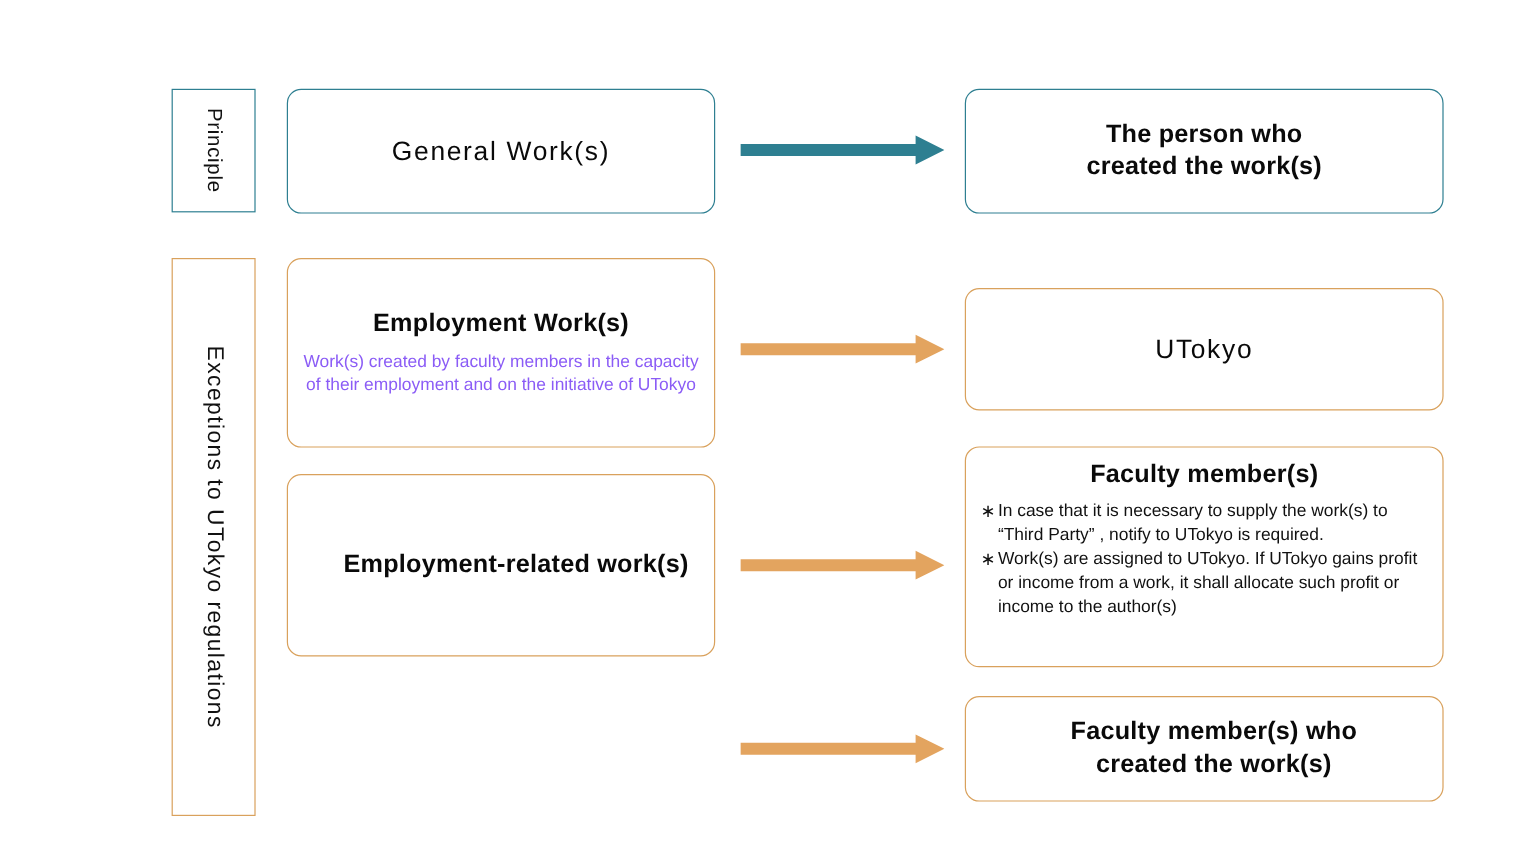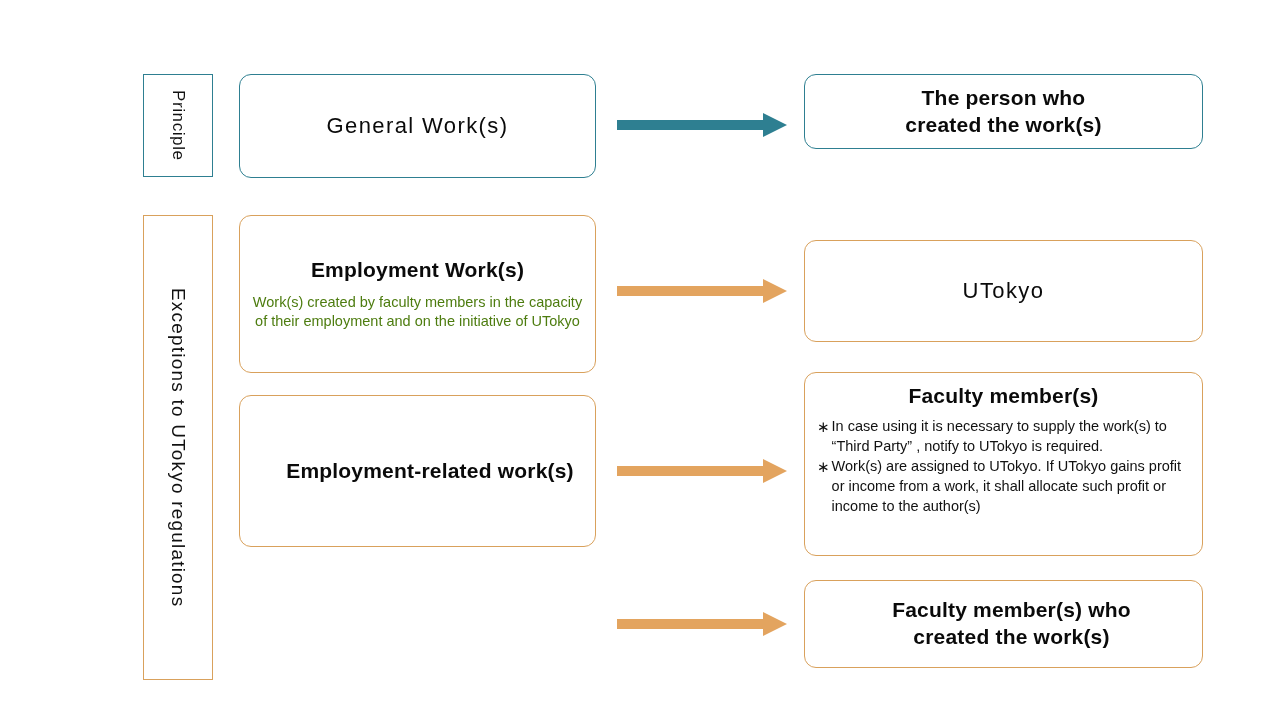--- a/index.html
+++ b/index.html
@@ -86,31 +86,31 @@
   .box-title.light {
     font-weight: 400;
     font-size: 22px;
     letter-spacing: 1.4px;
   }
   .box-desc {
     font-size: 14.5px;
     font-weight: 400;
     line-height: 1.33;
     margin-top: 9px;
-    color: #4d7c0f;
+    color: #8b5cf6;
   }
 
   
   .box-general        { left: 239px; top: 74px;  width: 357px; height: 104px; }
   .box-employment     { left: 239px; top: 215px; width: 357px; height: 158px; }
   .box-emp-related    { left: 239px; top: 395px; width: 357px; height: 152px; padding-left: 37px; }
   .box-others         { left: 239px; top: 568px; width: 357px; height: 112px; }
 
   
-  .box-person         { left: 804px; top: 74px;  width: 399px; height: 75px; }
+  .box-person         { left: 804px; top: 74px;  width: 399px; height: 104px; }
   .box-utokyo         { left: 804px; top: 240px; width: 399px; height: 102px; }
   .box-faculty-detail { left: 804px; top: 372px; width: 399px; height: 184px;
                         justify-content: flex-start; padding-top: 10px; }
   .box-faculty-who    { left: 804px; top: 580px; width: 399px; height: 88px; padding-left: 28px; }
 
   .detail-list {
     margin-top: 7px;
     width: 100%;
     text-align: left;
     font-size: 14.5px;
@@ -192,21 +192,21 @@
     <svg width="170" height="26" viewBox="0 0 170 26" xmlns="http://www.w3.org/2000/svg">
       <path d="M0 8 L146 8 L146 1 L170 13 L146 25 L146 18 L0 18 Z" fill="#E3A45F"></path>
     </svg>
   </div>
 
   <div class="box orange box-faculty-detail">
     <div class="box-title">Faculty member(s)</div>
     <div class="detail-list">
       <div class="detail-item">
         <span class="detail-star">∗</span>
-        <span class="detail-text">In case using it is necessary to supply the work(s) to “Third Party” , notify to UTokyo is required.</span>
+        <span class="detail-text">In case that it is necessary to supply the work(s) to “Third Party” , notify to UTokyo is required.</span>
       </div>
       <div class="detail-item">
         <span class="detail-star">∗</span>
         <span class="detail-text">Work(s) are assigned to UTokyo. If UTokyo gains profit or income from a work, it shall allocate such profit or income to the author(s)</span>
       </div>
     </div>
   </div>
 
 
   <div class="arrow arrow-others">

